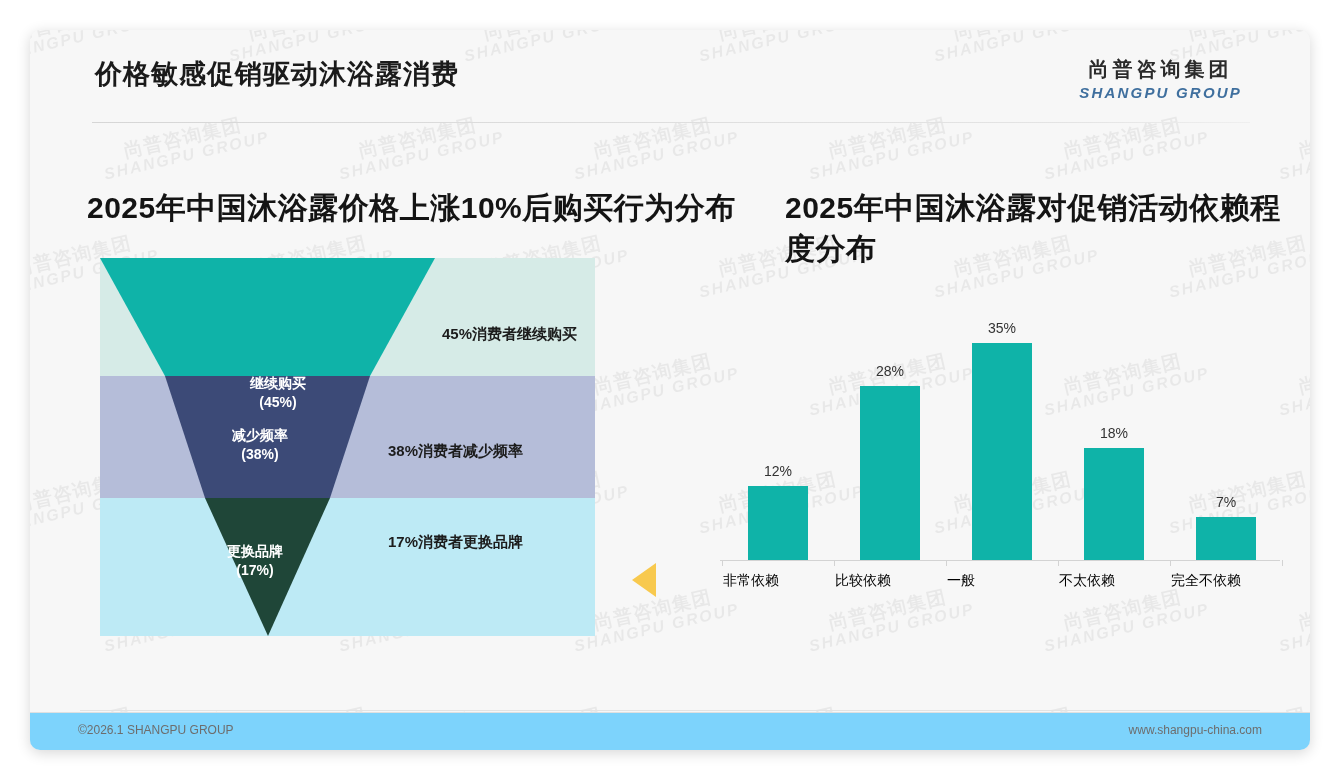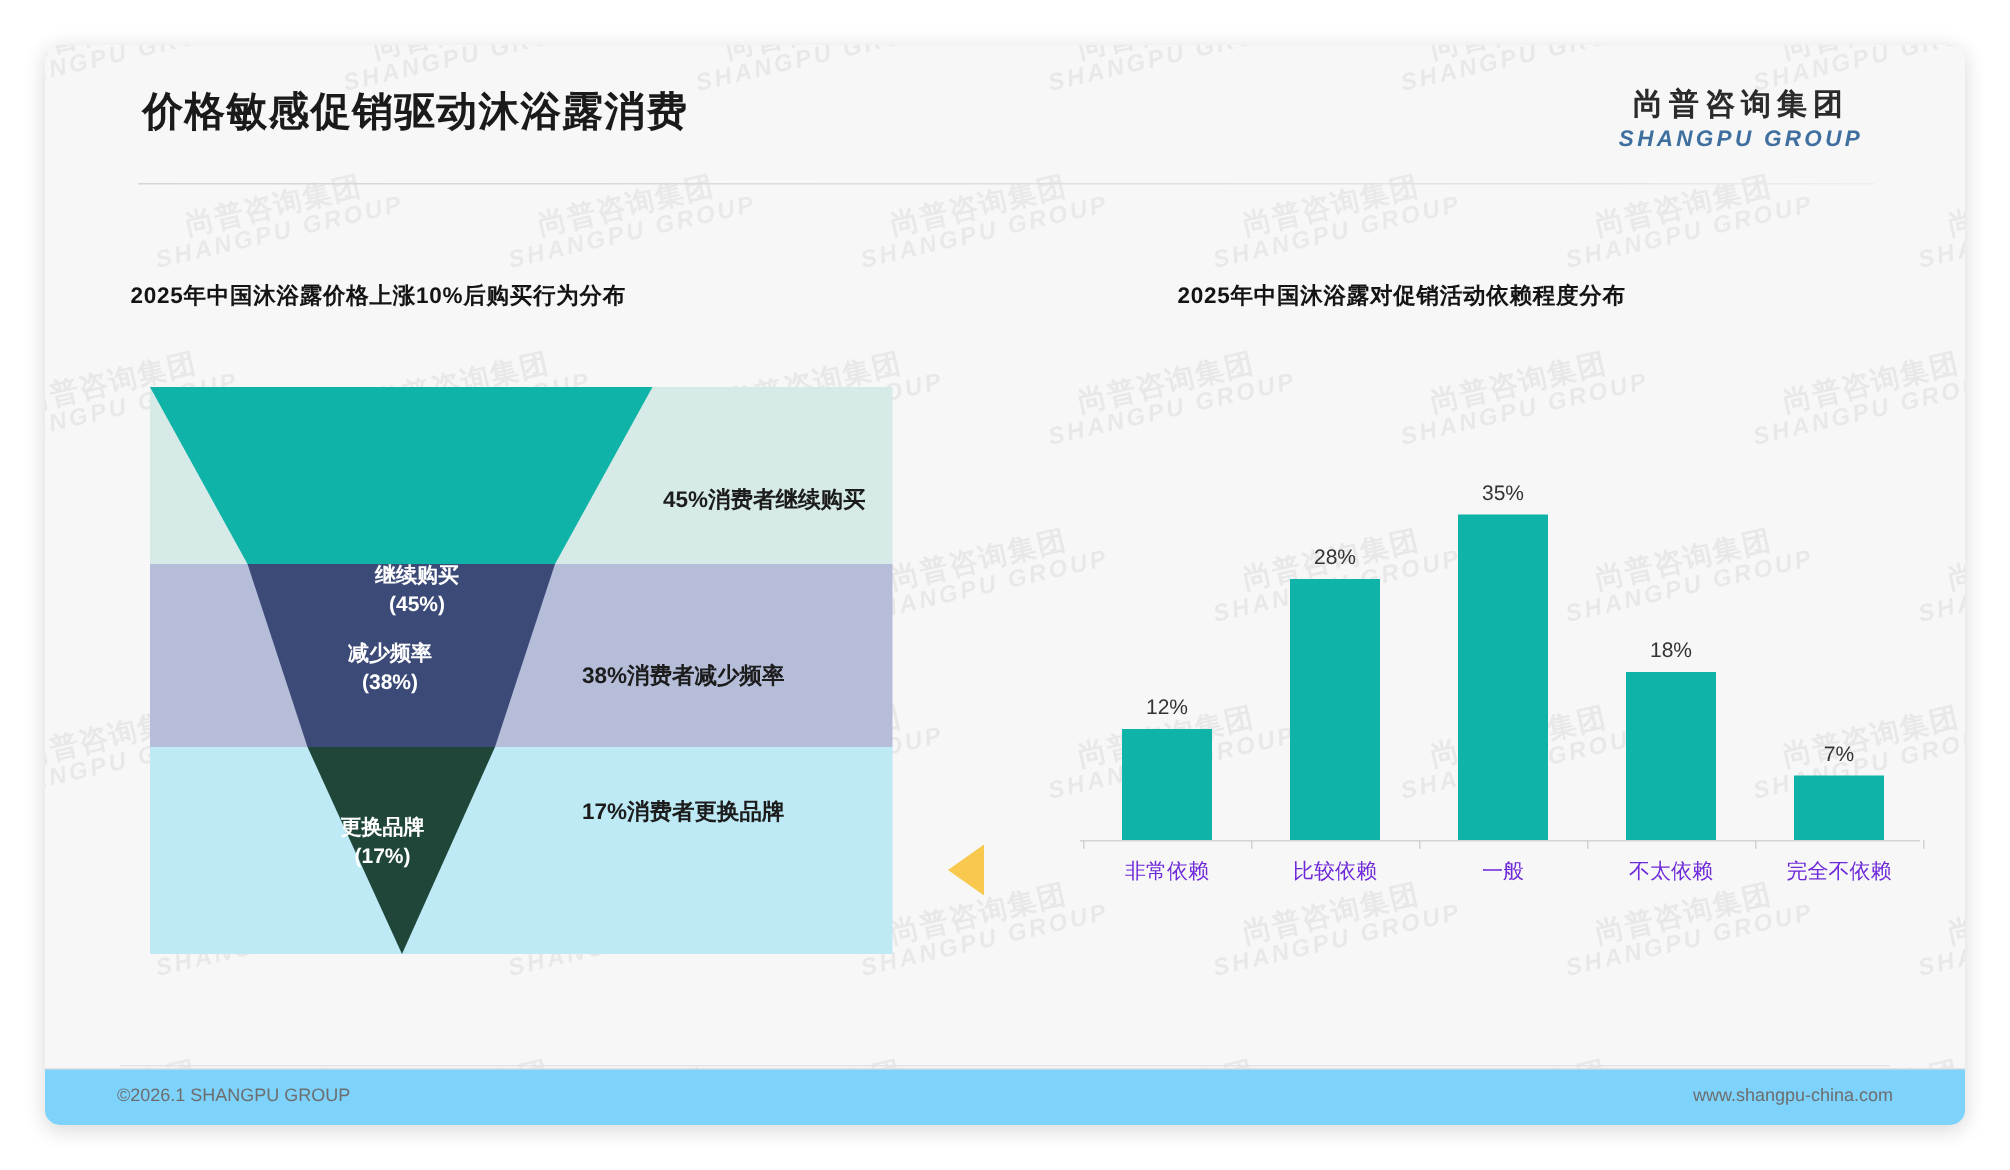--- a/index.html
+++ b/index.html
@@ -53,21 +53,21 @@
     letter-spacing:2.2px; display:block; margin-top:1px;
   }
   #header-divider {
     position:absolute; left:62px; top:92px; width:1158px; height:1px;
     background:linear-gradient(to right,#d6d6d6,#e4e4e4 85%,#efefef);
   }
 
   
   .panel-title {
     position:absolute; z-index:4;
-    font-size:15px; font-weight:700; color:#141414; letter-spacing:0.5px;
+    font-size:30px; font-weight:700; color:#141414; letter-spacing:0.5px;
   }
   #left-panel-title  { left:57px;  top:158px; }
   #right-panel-title { left:727px; top:158px;margin-left:28px; }
 
   
   #funnel-chart { position:absolute; left:0; top:0; width:100%; height:100%; z-index:3; }
   .funnel-label {
     position:absolute; z-index:4; color:#ffffff; text-align:center;
     font-size:14px; font-weight:700; line-height:1.35; pointer-events:none;
   }
@@ -81,22 +81,22 @@
   #bar-plot { position:absolute; left:0; top:0; width:100%; height:280px; }
   .bar-col {
     position:absolute; bottom:0; width:100px;
     display:flex; flex-direction:column; justify-content:flex-end; align-items:center;
   }
   .bar-value { font-size:14px; color:#333; margin-bottom:7px; }
   .bar-rect { width:60px; background:#0fb3a8; }
   #bar-axis { position:absolute; left:0; top:280px; width:100%; height:1px; background:#d3d3d3; }
   .bar-tick { position:absolute; top:280px; width:1px; height:6px; background:#d3d3d3; }
   .cat-label {
-    position:absolute; top:292px; width:110px; text-align:center;
-    font-size:14px; color:#6d28d9;
+    position:absolute; top:292px; width:110px; 
+    font-size:14px; color:#000000;
   }
 
   
   #legend { position:absolute; left:690px; top:590px; width:560px; height:60px; z-index:3; }
   #legend-label {
     position:absolute; left:-18px; top:30px; font-size:13px; font-weight:700; color:#1c1c1c;
   }
   #legend-low  { position:absolute; left:55px;  top:30px; font-size:13px; color:#2b2b2b; }
   #legend-high { position:absolute; right:10px; top:30px; font-size:13px; color:#2b2b2b; }
 

